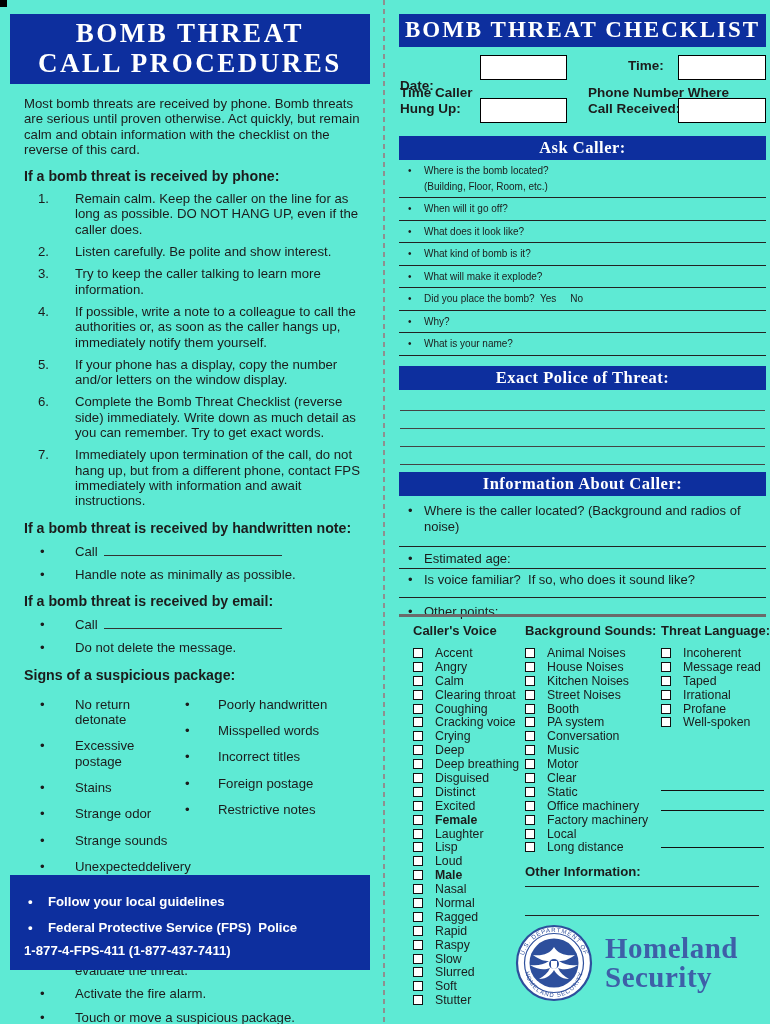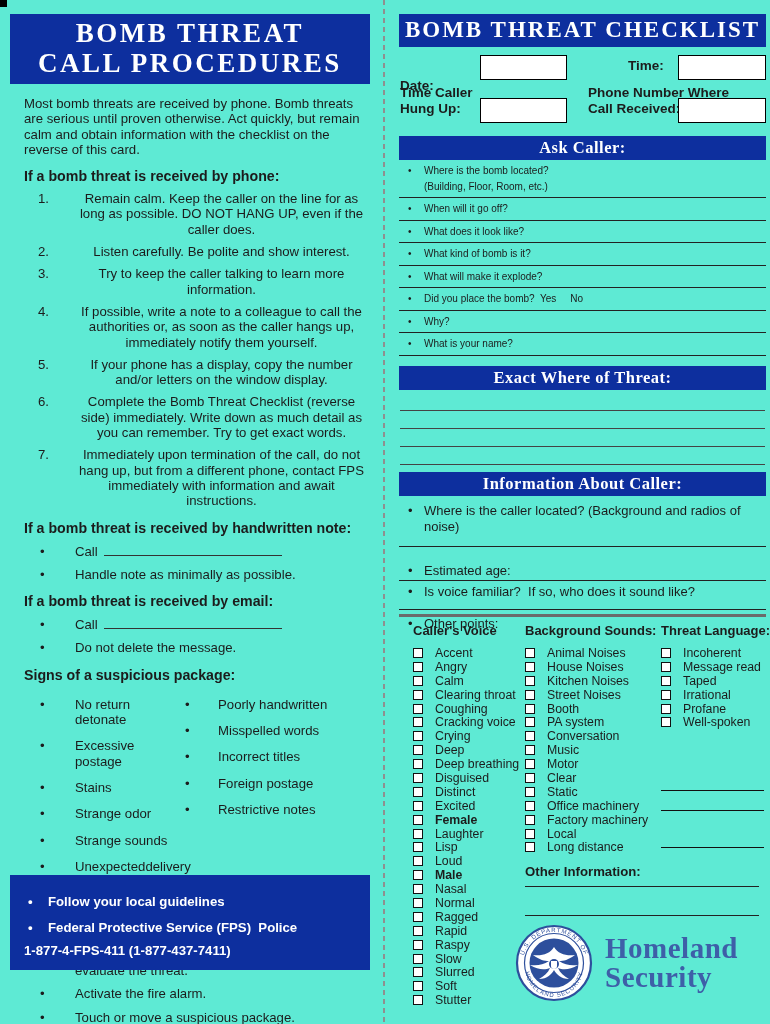--- a/index.html
+++ b/index.html
@@ -9,21 +9,21 @@
   .divider{position:absolute;left:383px;top:0;height:1024px;width:2px;
            background:repeating-linear-gradient(180deg,#8f8f8f 0 5px,transparent 5px 9px);}
 
   
   .left-col{position:absolute;left:10px;top:14px;width:360px;}
   .title-box{background:#0d2f9e;color:#fff;text-align:center;
              font-family:"Liberation Serif","DejaVu Serif",serif;font-weight:bold;
              font-size:27px;line-height:30px;letter-spacing:2.5px;padding:4px 0 6px;}
   .intro{margin:12px 0 0 14px;width:340px;font-size:13.2px;line-height:15.3px;}
   .lh3{font-size:14.2px;font-weight:bold;margin:11px 0 0 14px;}
-  ol.steps{list-style:none;counter-reset:st;margin:3px 0 0;padding:0;text-align:center;}
+  ol.steps{list-style:none;counter-reset:st;margin:3px 0 0;padding:0;}
   ol.steps li{counter-increment:st;position:relative;margin-top:7px;padding-left:65px;
               width:293px;font-size:13.2px;line-height:15.3px;}
   ol.steps li::before{content:counter(st) ".";position:absolute;left:28px;}
   .blist{margin:5px 0 0;padding:0;list-style:none;}
   .blist > div{position:relative;padding-left:65px;margin-top:8px;
                font-size:13.2px;line-height:15.3px;width:293px;}
   .blist > div::before{content:"\2022";position:absolute;left:30px;}
   .blank-line{display:none;}
   .has-blank .blank-line{display:inline-block;width:178px;height:11px;
                          border-bottom:1.5px solid #333;margin-left:6px;}
@@ -59,21 +59,21 @@
   .bar-info{margin-top:7px;}
   .ask-item{border-bottom:1.6px solid #222;padding:3px 0;font-size:10px;line-height:15.5px;}
   .ask-l1{position:relative;padding-left:25px;}
   .ask-l1::before{content:"\2022";position:absolute;left:9px;}
   .ask-l2{padding-left:25px;}
   .exact-lines{margin-top:3px;}
   .wline{height:17px;border-bottom:1.4px solid #444;margin:0 1px;}
   .iq{position:relative;padding-left:25px;font-size:13px;line-height:16px;}
   .iq::before{content:"\2022";position:absolute;left:9px;}
   .iq0{padding-top:7px;padding-bottom:11px;border-bottom:1.5px solid #222;}
-  .iq1{padding-top:16px;padding-bottom:1px;border-bottom:1.5px solid #222;}
+  .iq1{padding-top:4px;padding-bottom:1px;border-bottom:1.5px solid #222;}
   .iq2{padding-top:3px;padding-bottom:9px;border-bottom:1.5px solid #222;}
   .iq3{padding-top:6px;}
   .chk-area{position:absolute;left:0;top:600px;width:367px;height:424px;}
   .thick-rule{height:0;border-top:3px solid #6b6b6b;}
   .chk-cols{display:flex;padding-left:14px;margin-top:6px;}
   .col-voice{width:112px;}
   .col-bg{width:136px;}
   .col-threat{width:105px;}
   .chk-header{font-weight:bold;font-size:13px;height:18px;margin-bottom:5px;white-space:nowrap;}
   .chk-row{display:flex;align-items:center;height:13.9px;}
@@ -227,21 +227,21 @@
           <div class="ask-l1"><span>Why?</span></div>
 
         </div>
 
         <div class="ask-item">
           <div class="ask-l1"><span>What is your name?</span></div>
 
         </div>
       </div>
 
-    <div class="sec-bar bar-exact">Exact Where of Threat:</div>
+    <div class="sec-bar bar-exact">Exact Police of Threat:</div>
     <div class="exact-lines">
       <div class="wline"></div>
       <div class="wline"></div>
       <div class="wline"></div>
       <div class="wline"></div>
     </div>
 
     <div class="sec-bar bar-info">Information About Caller:</div>
     <div class="iq iq0">Where is the caller located? (Background and radios of noise)</div>
     <div class="iq iq1">Estimated age:</div>

